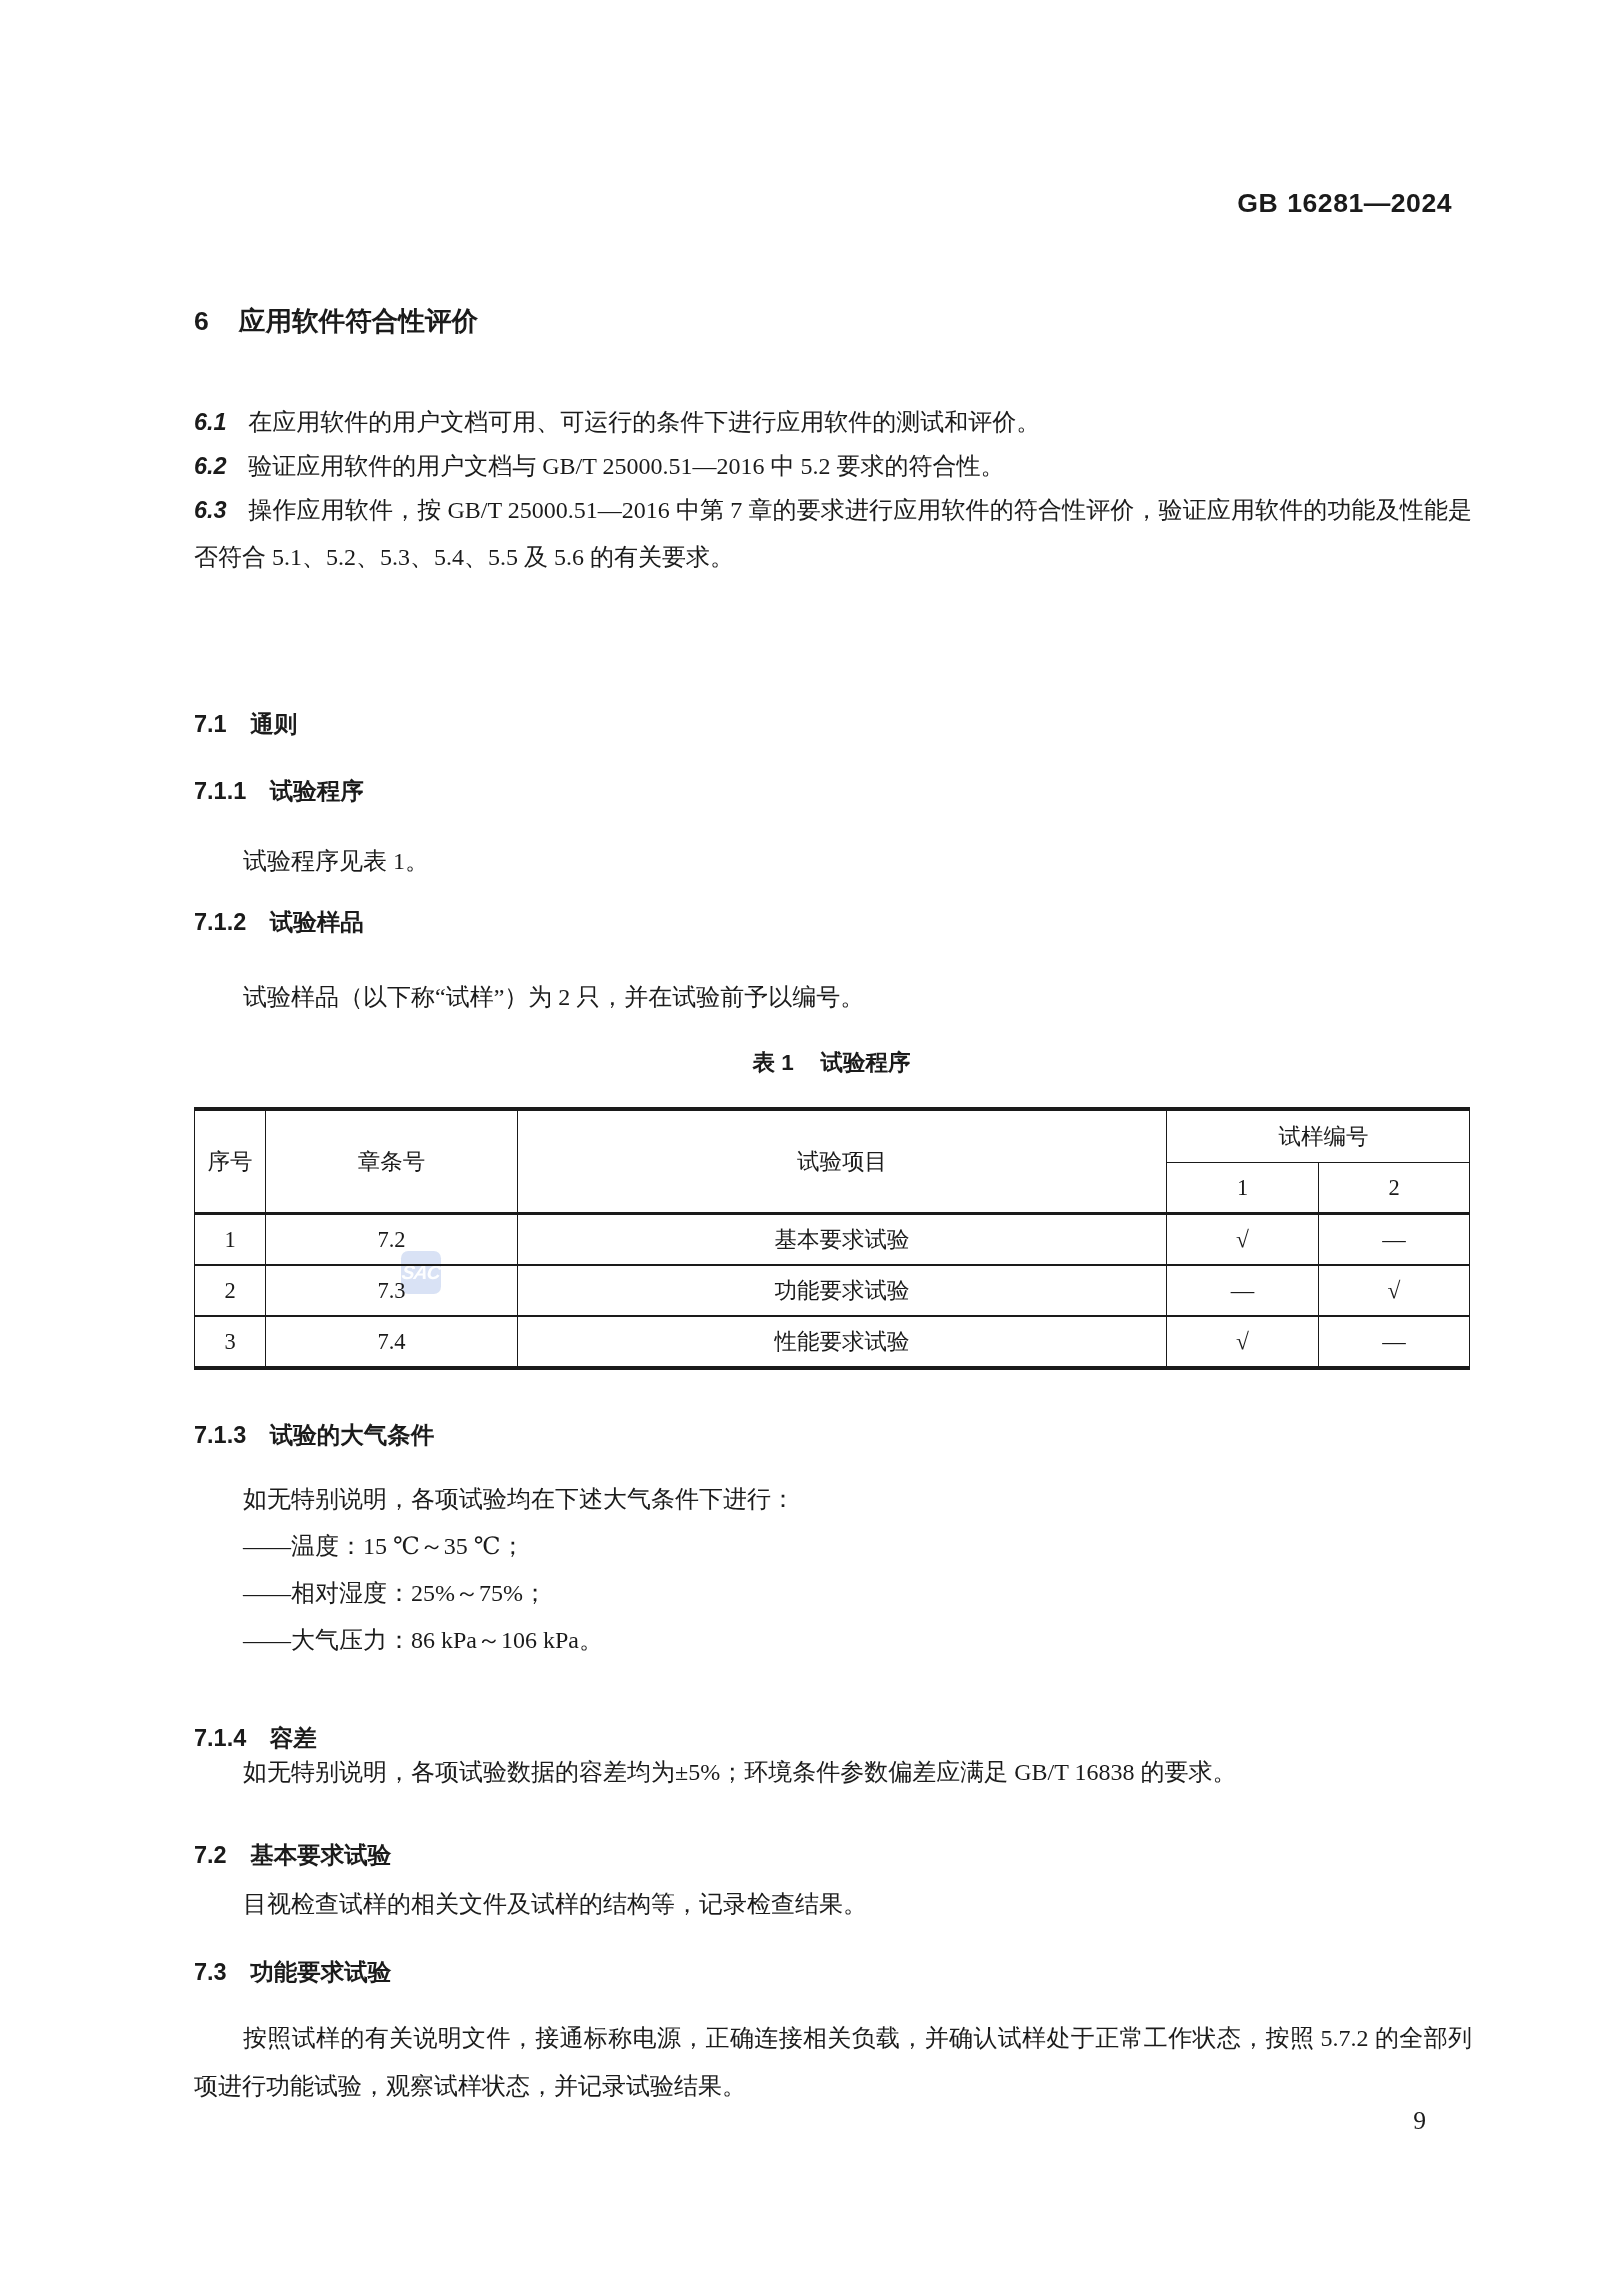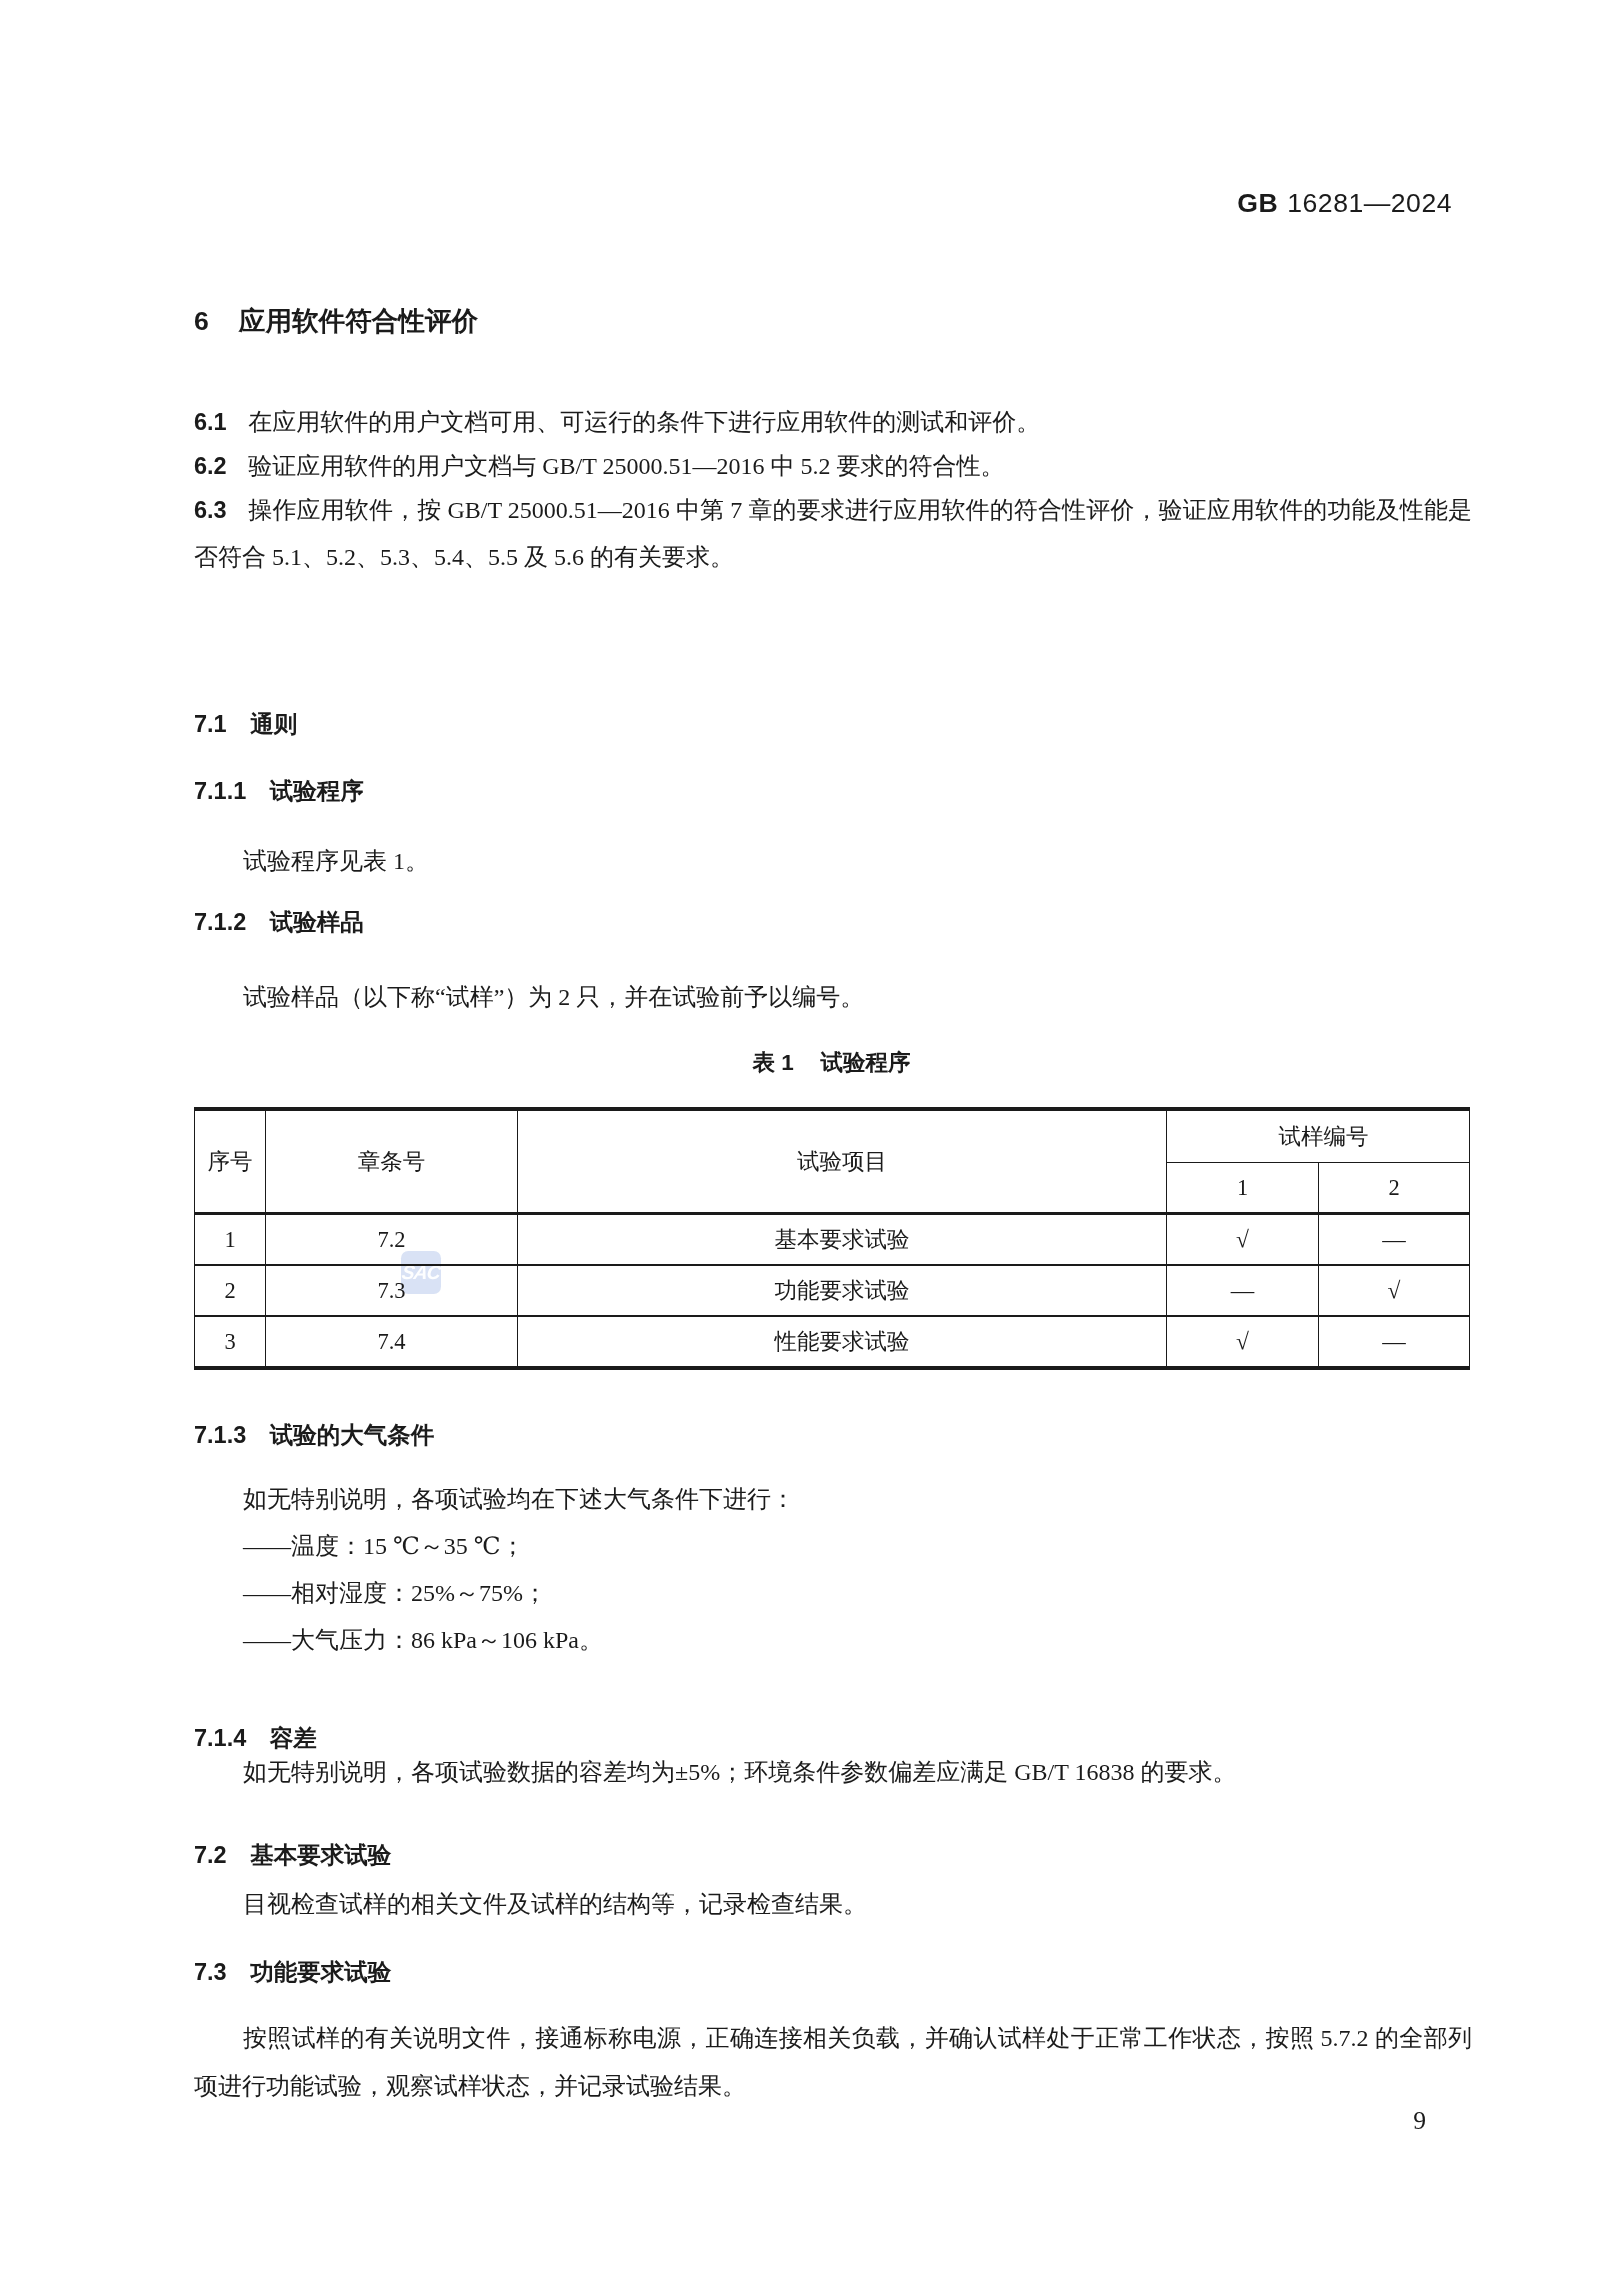--- a/index.html
+++ b/index.html
@@ -16,39 +16,39 @@
   
   .blk { position:absolute; left:194px; right:151px; }
 
   .doc-code {
     position:absolute; top:188px; right:171px;
     font-size:26.6px; line-height:31px;
     font-family:"Liberation Sans","DejaVu Sans",sans-serif;
     letter-spacing:0.5px;
   }
   .doc-code .code-prefix { font-weight:700; margin-right:9.2px; }
-  .doc-code .code-number { font-weight:400; }
+  .doc-code .code-number { font-weight:700; }
 
   h1, h2, h3 { margin:0; padding:0; font-weight:700; }
 
   .hmain {
     font-family:"Liberation Sans","DejaVu Sans",sans-serif;
     font-size:26.6px; line-height:33px; font-weight:700;
   }
   .hsub {
     font-family:"Liberation Sans","DejaVu Sans",sans-serif;
     font-size:23.5px; line-height:31px; font-weight:700;
   }
   .hmain .num { margin-right:30px; }
   .hsub .num { margin-right:23.5px; }
 
   .clause { font-size:24px; line-height:47px; margin:0; text-align:justify; }
   .clause .cnum {
     font-family:"Liberation Sans","DejaVu Sans",sans-serif;
-    font-weight:700; font-size:23.5px; margin-right:21.5px;
+    font-weight:700; font-size:23.5px; margin-right:21.5px;font-style:italic;
   }
 
   .para { font-size:24px; line-height:47px; margin:0; text-indent:49px; }
   .para-wrap { font-size:24px; line-height:48px; margin:0; text-indent:49px; text-align:justify; }
 
   .atmos { font-size:24px; line-height:47px; margin:0; }
   .atmos .lead { text-indent:49px; }
   .atmos .dash-item { text-indent:49px; }
 
   .tbl-caption {

